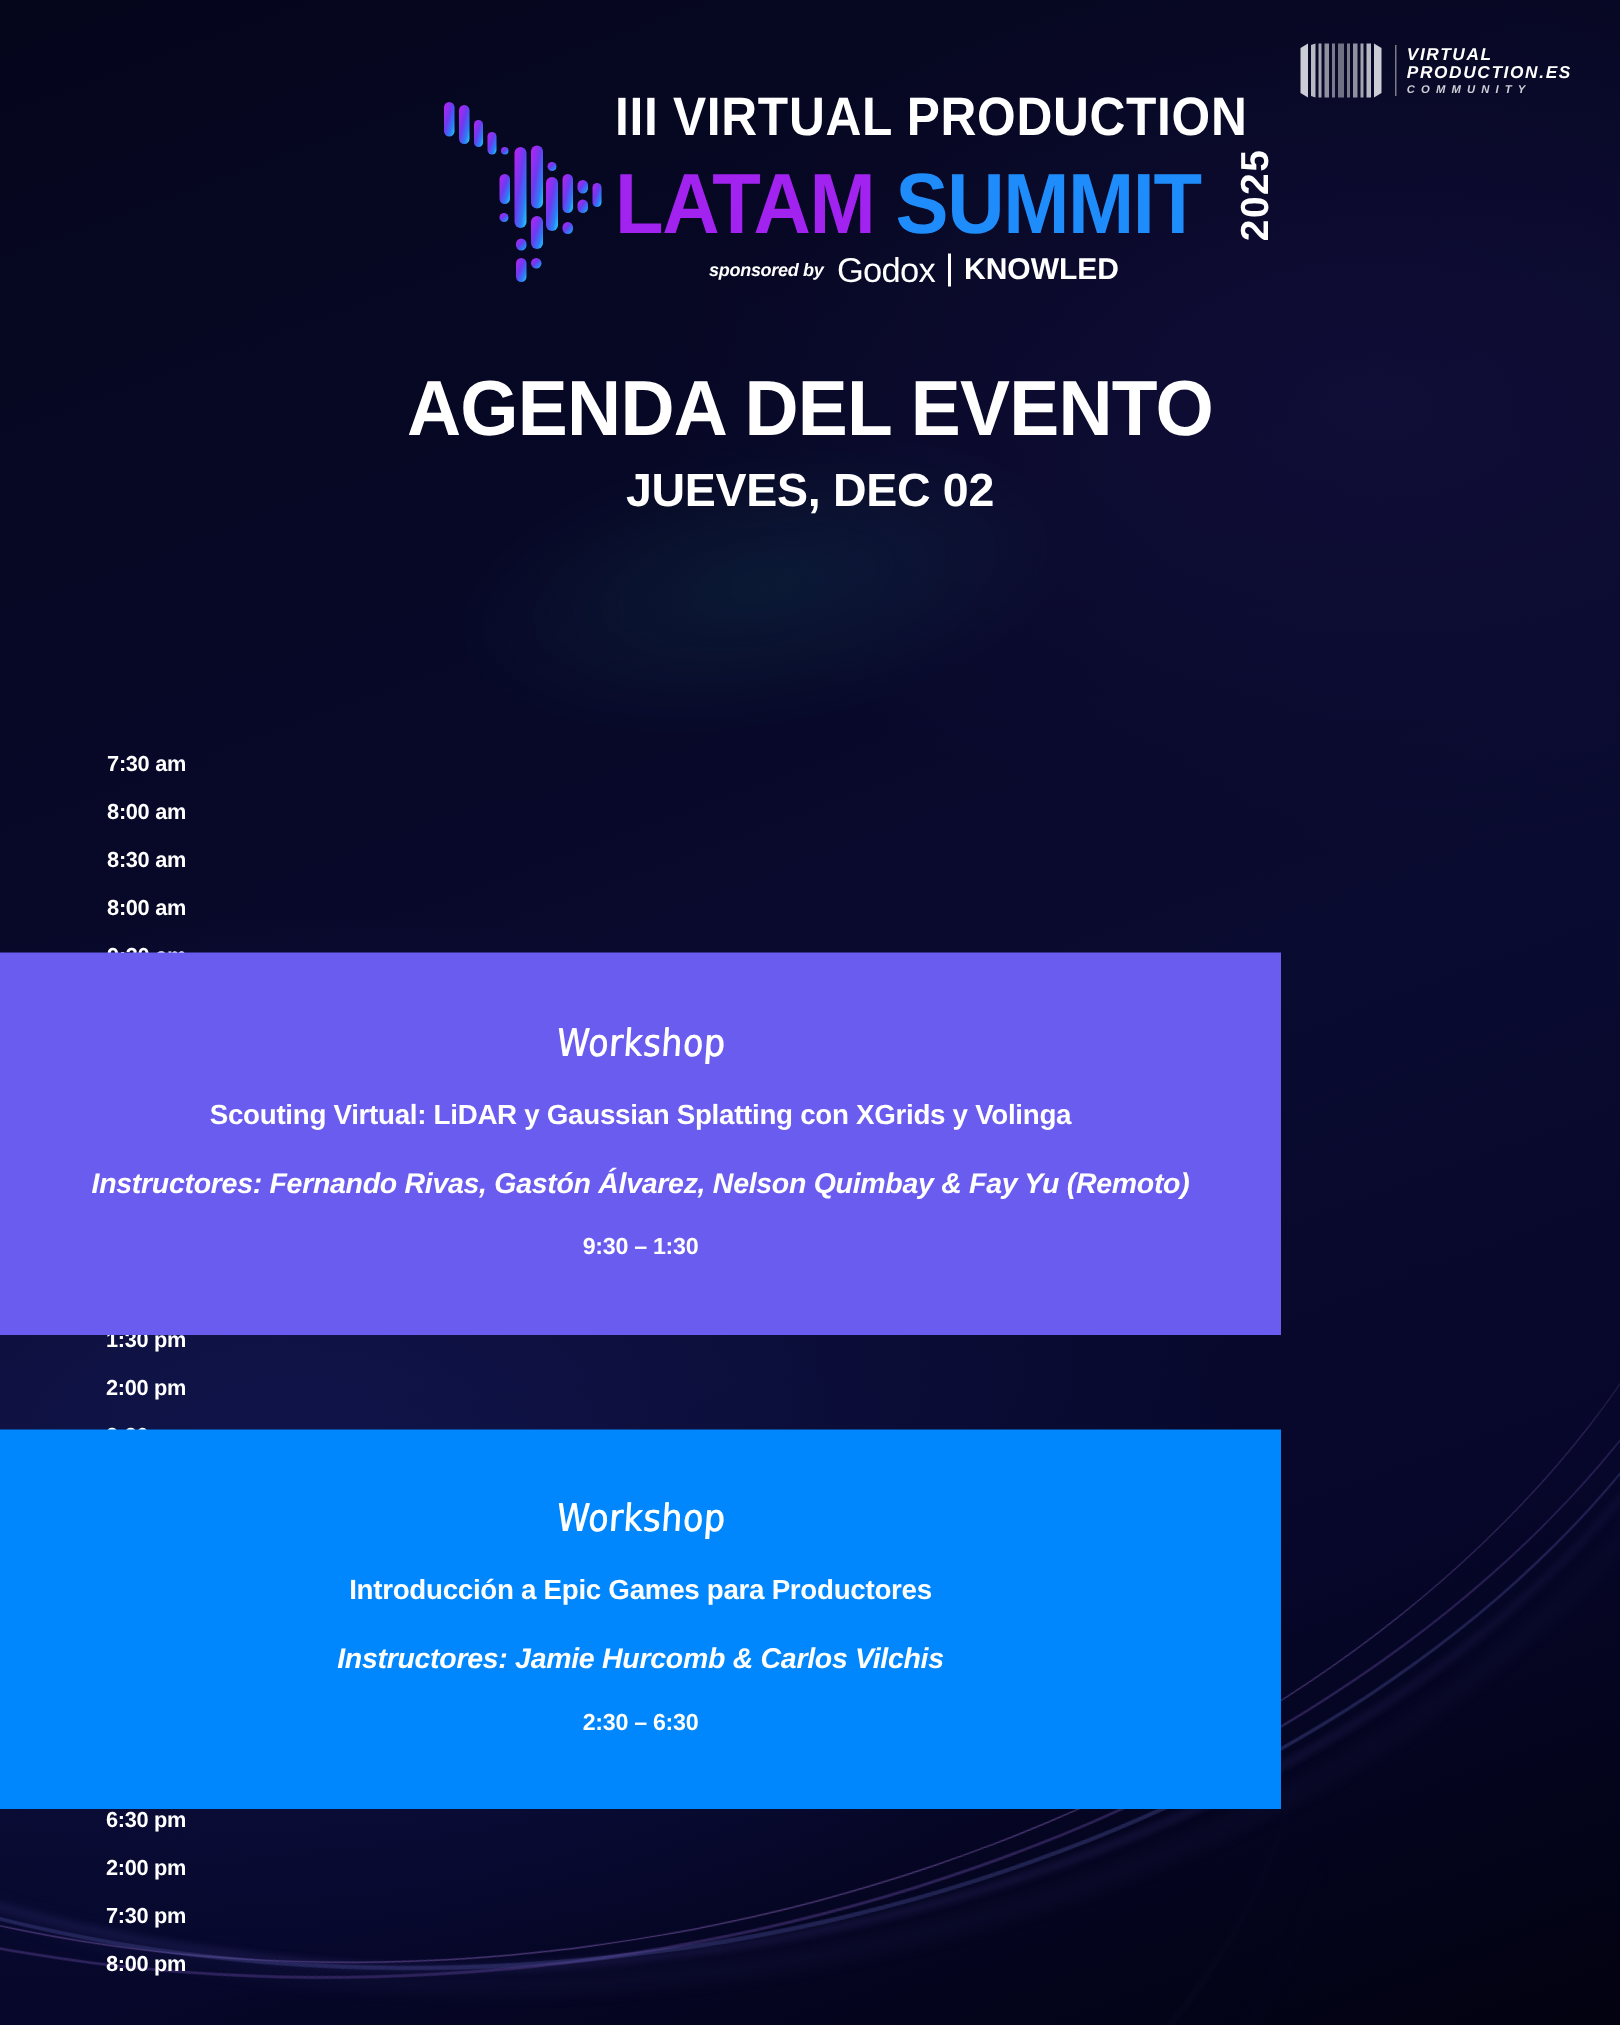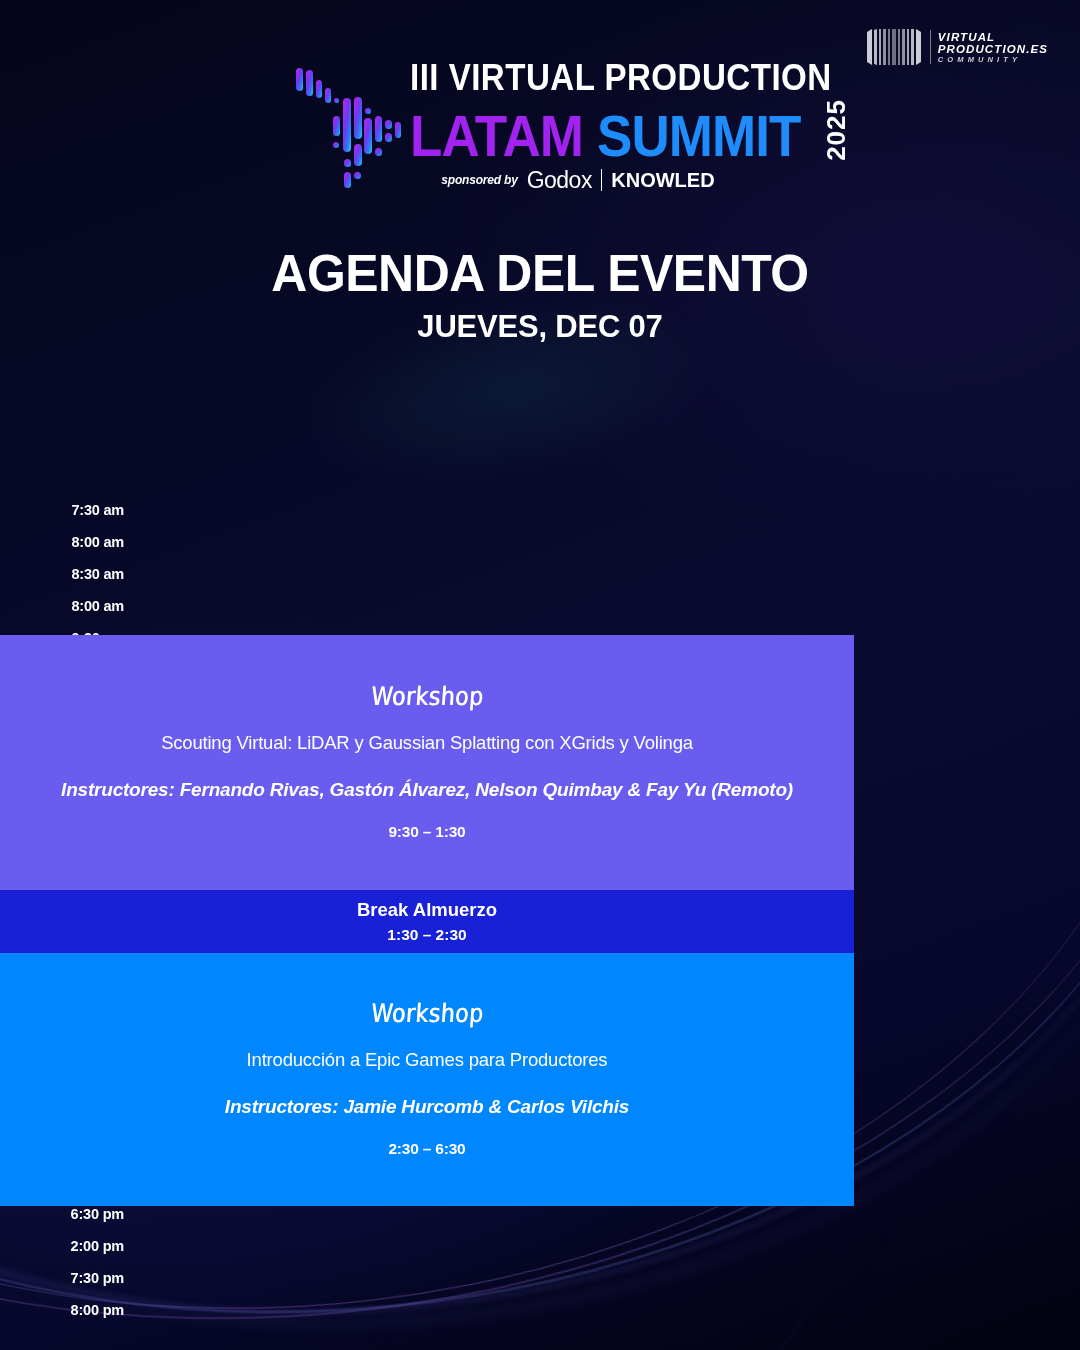--- a/index.html
+++ b/index.html
@@ -159,21 +159,21 @@
     font-size: 57px; font-weight: 800; line-height: .92;
     color: #1e8dfb; letter-spacing: -1px; margin-left: 1px;
     transform: scaleX(0.93); transform-origin: left center;
   }
   .w-year {
     font-size: 26px; font-weight: 700; color: #ffffff;
     writing-mode: vertical-rl; transform: rotate(180deg);
     letter-spacing: 1px; margin-left: 5px; margin-bottom: 2px;
   }
   .line-sponsor {
-    display: flex; align-items: center; justify-content: center;
+    display: flex; align-items: center; justify-content: flex-end;
     gap: 9px; margin-top: 4px; width: 336px;
   }
   .sponsored-by {
     font-size: 12px; font-weight: 700; color: #ffffff;
     font-style: italic; letter-spacing: -0.2px;
   }
   .godox { font-size: 23px; font-weight: 500; color: #ffffff; letter-spacing: -0.5px; }
   .sp-divider { width: 1.4px; height: 22px; background: #ffffff; }
   .knowled { font-size: 20px; font-weight: 700; color: #ffffff; letter-spacing: 0px; }
 
@@ -223,21 +223,21 @@
   }
   .kicker {
     font-family: "DejaVu Sans", sans-serif;
     font-size: 22px; font-weight: 400;
     letter-spacing: 0.5px;
     transform: skewX(-4deg) scaleY(1.15);
     margin-bottom: 22px;
     text-shadow: 0.6px 0 0 currentColor;
   }
   .b-title {
-    font-size: 18.5px; font-weight: 400; line-height: 1.35;
+    font-size: 18.5px; font-weight: 700; line-height: 1.35;
     max-width: 640px; letter-spacing: -0.2px;
   }
   .b-instructors {
     font-size: 19px; font-weight: 700; font-style: italic;
     margin-top: 24px; letter-spacing: -0.2px;
   }
   .b-time {
     font-size: 15.5px; font-weight: 700; margin-top: 22px; letter-spacing: -0.2px;
   }
 
@@ -338,21 +338,21 @@
           <span class="sponsored-by">sponsored by</span>
           <span class="godox">Godox</span>
           <span class="sp-divider"></span>
           <span class="knowled">KNOWLED</span>
         </div>
       </div>
     </div>
   </div>
 
   <div class="agenda-title">AGENDA DEL EVENTO</div>
-  <div class="agenda-date">JUEVES, DEC 07</div>
+  <div class="agenda-date">JUEVES, DEC 02</div>
 
   <div class="times">
       <div class="time-row">7:30 am</div>
       <div class="time-row">8:00 am</div>
       <div class="time-row">8:30 am</div>
       <div class="time-row">8:00 am</div>
       <div class="time-row">9:30 am</div>
       <div class="time-row">10:00 am</div>
       <div class="time-row">10:30 am</div>
       <div class="time-row">11:00 am</div>
@@ -377,24 +377,20 @@
     </div>
 
 
   <div class="block block-ws1">
     <div class="kicker">Workshop</div>
     <div class="b-title">Scouting Virtual: LiDAR y Gaussian Splatting con XGrids y Volinga</div>
     <div class="b-instructors">Instructores: Fernando Rivas, Gastón Álvarez, Nelson Quimbay &amp; Fay Yu (Remoto)</div>
     <div class="b-time">9:30 – 1:30</div>
   </div>
 
-  <div class="block block-break">
-    <div class="bk-title">Break Almuerzo</div>
-    <div class="bk-time">1:30 – 2:30</div>
-  </div>
 
   <div class="block block-ws2">
     <div class="kicker">Workshop</div>
     <div class="b-title">Introducción a Epic Games para Productores</div>
     <div class="b-instructors">Instructores: Jamie Hurcomb &amp; Carlos Vilchis</div>
     <div class="b-time">2:30 – 6:30</div>
   </div>
 
 </div>
 

